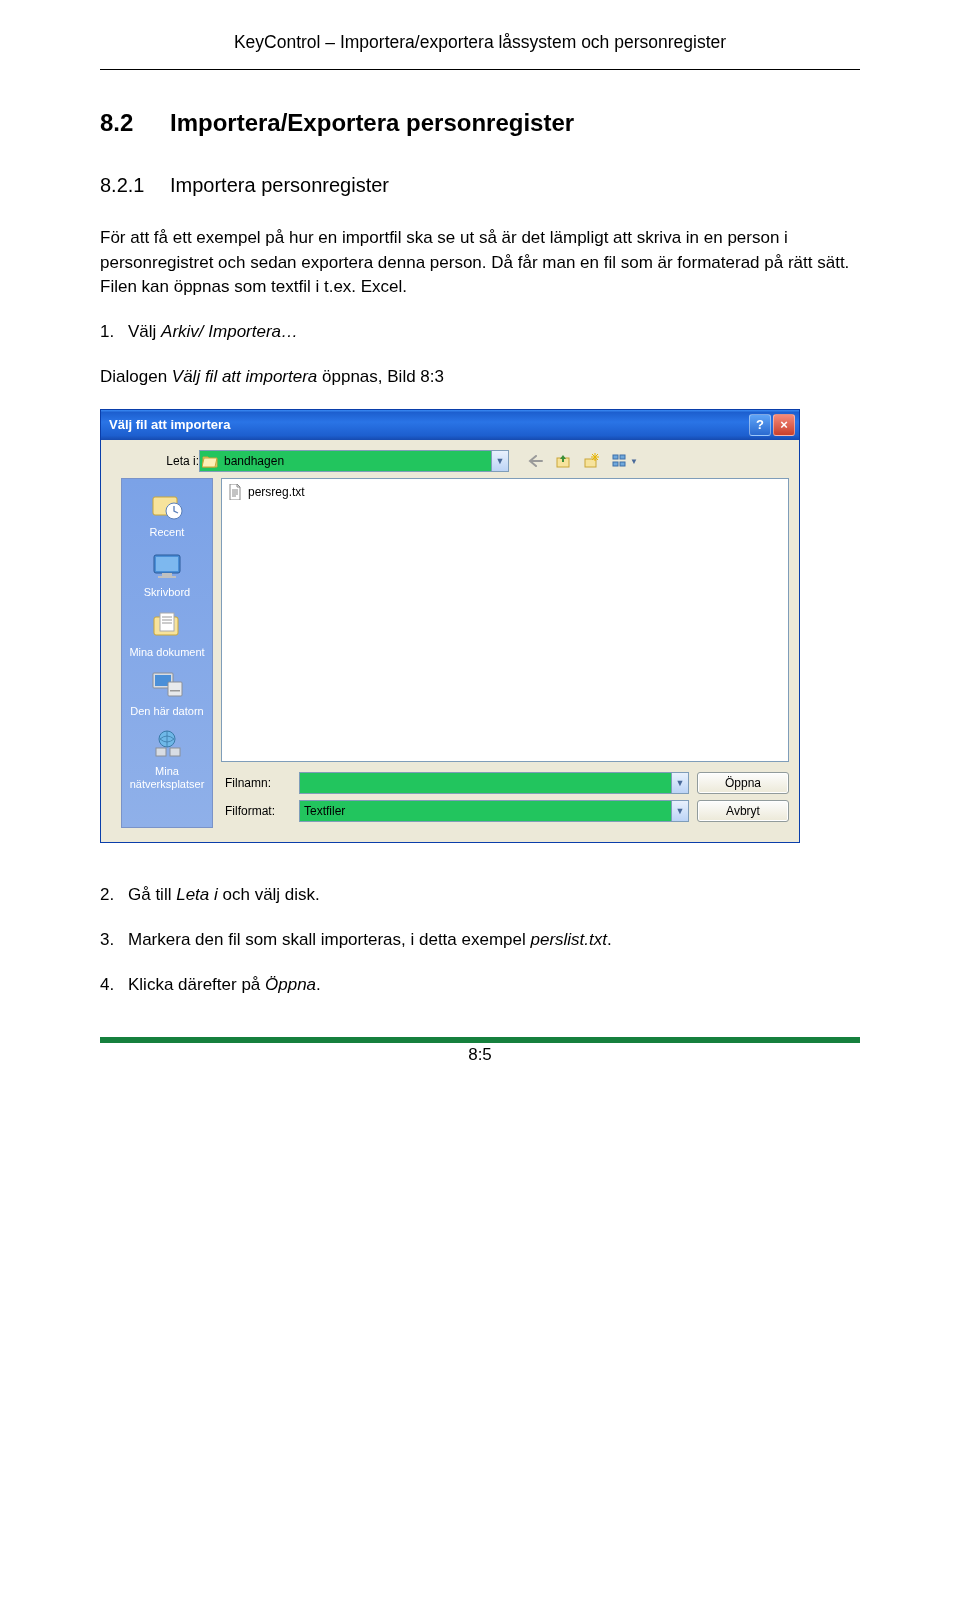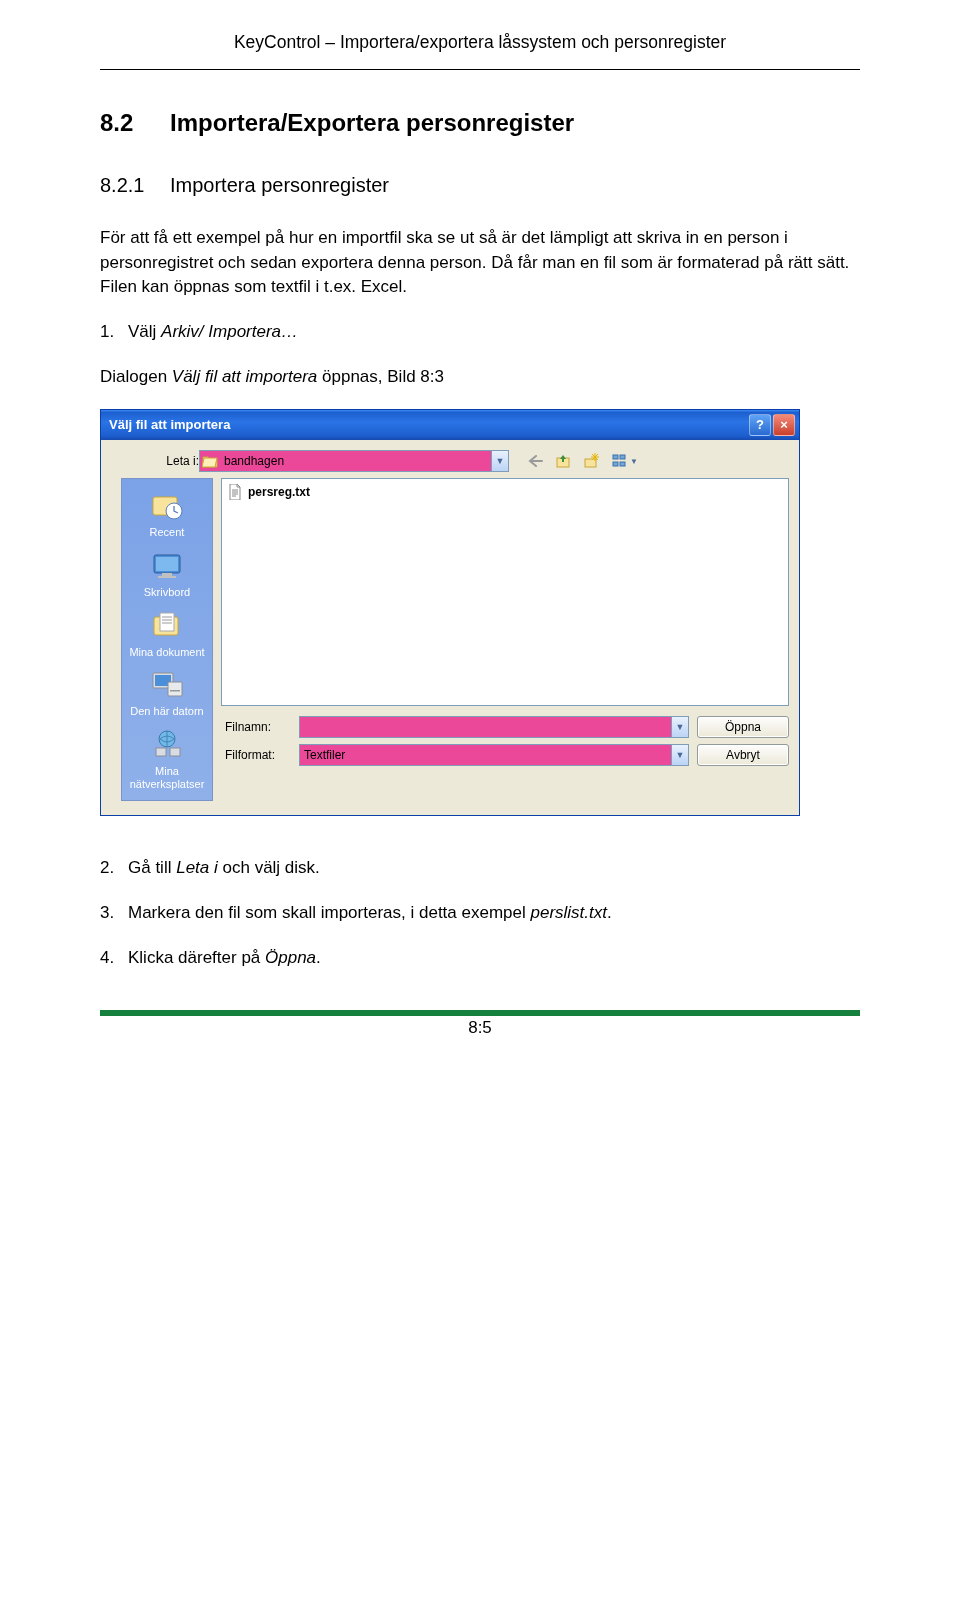--- a/index.html
+++ b/index.html
@@ -104,21 +104,21 @@
   }
   .place .label { line-height: 1.15; display:block; }
 
   .main-pane { flex: 1; padding-left: 10px; }
 
   .row { display: flex; align-items: center; margin-bottom: 6px; }
   .field-label { width: 78px; text-align: right; color:#000; }
 
   .combo {
     display: flex; align-items: center;
-    background: #ec4899;
+    background: #22c55e;
     border: 1px solid #7f9db9;
     height: 22px;
   }
   .combo .combo-icon { width: 20px; display:flex; align-items:center; justify-content:center; }
   .combo .combo-text { flex: 1; padding: 0 4px; font-size: 12px; }
   .combo .combo-arrow {
     width: 17px; height: 100%;
     background: linear-gradient(to bottom,#e8f1fd,#bcd4f6);
     border-left: 1px solid #7f9db9;
     display:flex; align-items:center; justify-content:center;
@@ -131,24 +131,23 @@
     width: 24px; height: 22px;
     border: 1px solid transparent;
     display:flex; align-items:center; justify-content:center;
     border-radius:2px;
   }
   .tool-btn.drop { width: 36px; }
 
   .file-area {
     background: #fff;
     border: 1px solid #7f9db9;
-    height: 228px;
+    height: 284px;
     margin-bottom: 10px;
     padding: 4px;
-    font-weight: bold;
   }
   .file-item {
     display:flex; align-items:center;
     height: 18px;
     font-size: 12px;
     padding: 0 2px;
     width: 140px;
   }
   .file-item .file-icon { width:16px; height:16px; margin-right:4px; }
 

